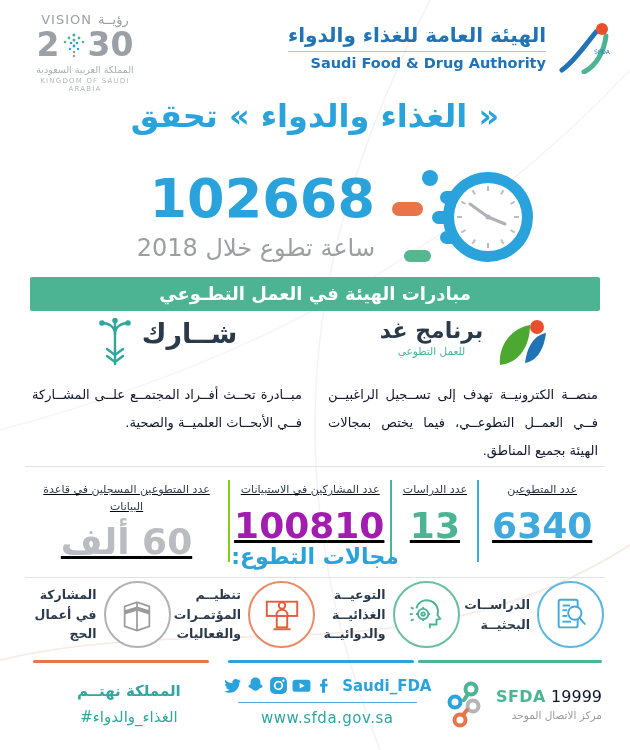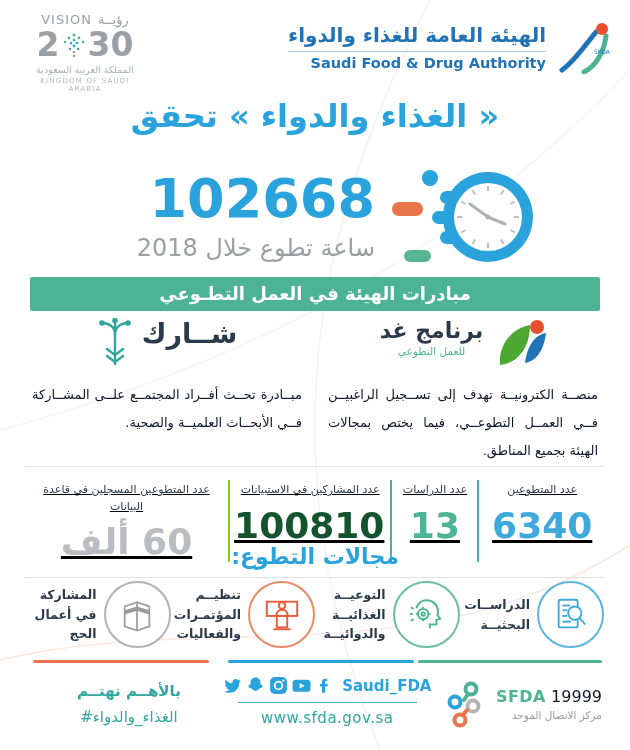--- a/index.html
+++ b/index.html
@@ -53,21 +53,21 @@
 
   
   .stats { left:25px; right:25px; top:466px; display:flex; border-top:1px solid #e2e2e2; border-bottom:1px solid #e2e2e2; padding:13px 0 15px; }
   .stat { text-align:center; padding:2px 6px;text-decoration:underline; }
   .stat .lbl { font-size:11px; color:#2b3a4a; margin-bottom:9px; line-height:1.5; }
   .stat .val { font-size:36px; font-weight:bold; line-height:1; direction:rtl; }
   .s1 { width:22%; border-left:2px solid #3fa9dc; }
   .s2 { width:15%; border-left:2px solid #4cb492; }
   .s3 { width:28%; border-left:2px solid #84cc16; }
   .s4 { width:35%; }
-  .v-blue { color:#3fa9dc; } .v-green { color:#4cb492; } .v-red { color:#14532d; } .v-gray { color:#b9bcc0; }
+  .v-blue { color:#3fa9dc; } .v-green { color:#4cb492; } .v-red { color:#a21caf; } .v-gray { color:#b9bcc0; }
 
   
   .fields-title { left:0; right:0; top:544px; text-align:center; font-size:22px; font-weight:bold; color:#2aa3dc; }
   .fields { left:26px; right:26px; top:581px; display:flex; justify-content:space-between; }
   .field { display:flex; align-items:center; gap:7px; }
   .field-circle { width:67px; height:67px; border-radius:50%; border:2px solid; background:#fff;
                   display:flex; align-items:center; justify-content:center; flex:0 0 auto; }
   .b-blue { border-color:#5bb7e0; } .b-green { border-color:#6bbfa0; } .b-orange { border-color:#ea8a66; } .b-gray { border-color:#b2b2b2; }
   .field-label { font-size:12.5px; font-weight:bold; color:#2b3a4a; text-align:right; line-height:1.55; max-width:72px; }
 
@@ -323,21 +323,21 @@
   </div>
 </div>
 
 <div class="abs layer sep sep-orange"></div>
 <div class="abs layer sep sep-blue"></div>
 <div class="abs layer sep sep-green"></div>
 
 <div class="abs layer footer">
 
   <div class="f-slogan">
-    <div class="line1">بالأهــم نهتــم</div>
+    <div class="line1">المملكة نهتــم</div>
     <div class="line2">#الغذاء_والدواء</div>
   </div>
 
   <div class="f-social">
     <div class="icons-row">
       <span class="soc-ic">
         <svg width="19" height="19" viewBox="0 0 18 18">
             <path fill="#2aa3dc" d="M17,4.4c-.6.3-1.2.4-1.9.5.7-.4,1.2-1,1.5-1.8-.6.4-1.3.7-2.1.8-.6-.6-1.5-1-2.4-1-1.8,0-3.3,1.5-3.3,3.3 0,.3 0,.5.1.7C6.2,6.8,3.9,5.5,2.3,3.6 2,4.1 1.9,4.6 1.9,5.2c0,1.1.6,2.1 1.5,2.7-.5,0-1-.2-1.5-.4v0c0,1.6 1.1,2.9 2.6,3.2-.3.1-.6.1-.9.1-.2,0-.4,0-.6-.1.4,1.3 1.6,2.3 3.1,2.3-1.1.9-2.5,1.4-4.1,1.4H1.2c1.5.9 3.2,1.5 5,1.5 6,0 9.3-5 9.3-9.3v-.4C16.1,5.7,16.6,5.1,17,4.4z"></path>
           </svg>
       </span>

